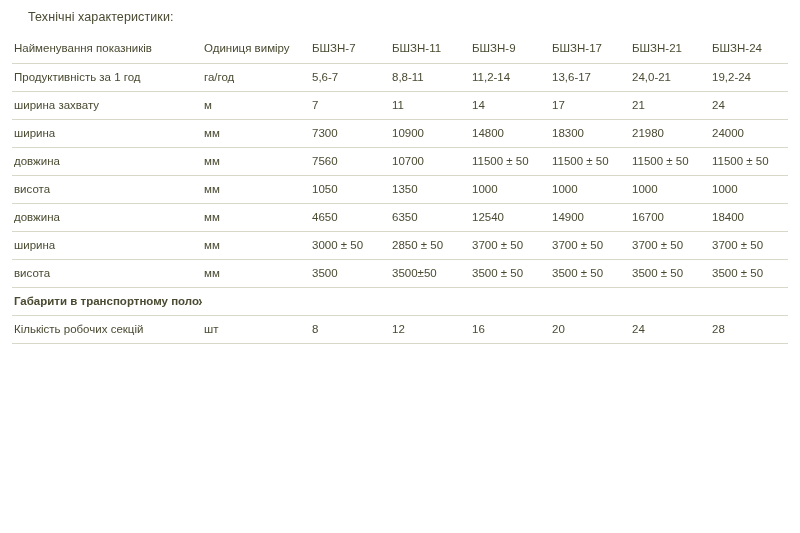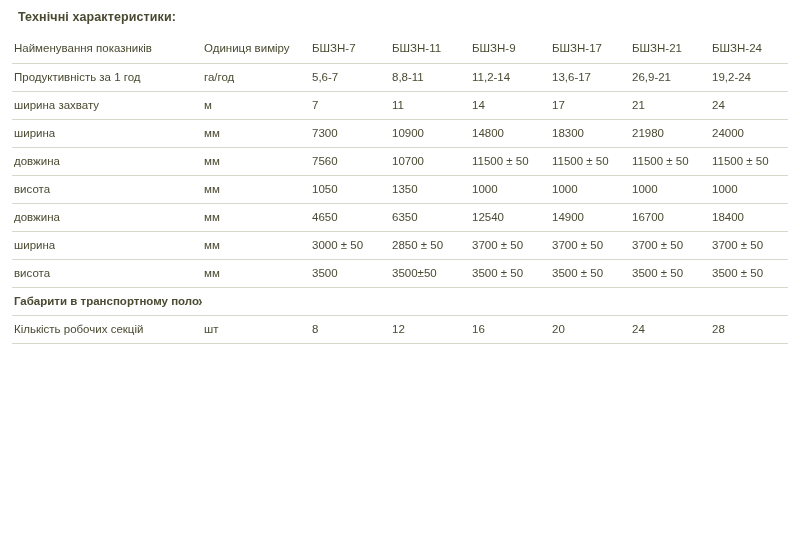--- a/index.html
+++ b/index.html
@@ -13,23 +13,23 @@
     overflow: hidden;
   }
   .page {
     position: relative;
     width: 800px;
     height: 533px;
     padding: 10px 12px 0 12px;
   }
   .doc-title {
     font-size: 12.5px;
-    font-weight: bold;
+    font-weight: normal;
     color: #4a4a32;
-    margin: 0 0 9px 6px;
+    margin: 0 0 9px 16px;
     letter-spacing: 0.1px;
   }
   table.spec {
     width: 776px;
     border-collapse: collapse;
     table-layout: fixed;
     font-size: 11.5px;
   }
   table.spec col.c0 { width: 190px; }
   table.spec col.c1 { width: 108px; }
@@ -97,21 +97,21 @@
       </tr>
     </thead>
     <tbody>
         <tr>
           <td>Продуктивність за 1 год</td>
           <td class="cell-unit">га/год</td>
           <td class="val">5,6-7</td>
           <td class="val">8,8-11</td>
           <td class="val">11,2-14</td>
           <td class="val">13,6-17</td>
-          <td class="val">26,9-21</td>
+          <td class="val">24,0-21</td>
           <td class="val">19,2-24</td>
         </tr>
         <tr>
           <td>ширина захвату</td>
           <td class="cell-unit">м</td>
           <td class="val">7</td>
           <td class="val">11</td>
           <td class="val">14</td>
           <td class="val">17</td>
           <td class="val">21</td>

